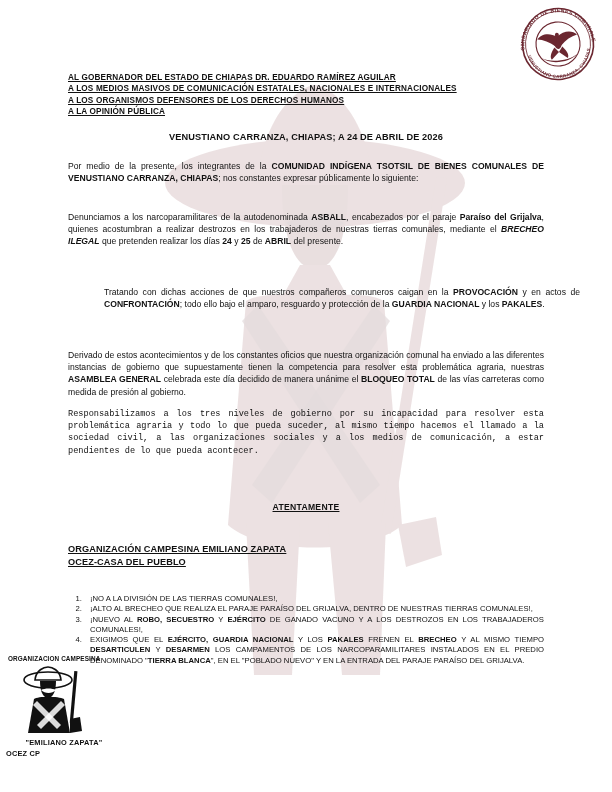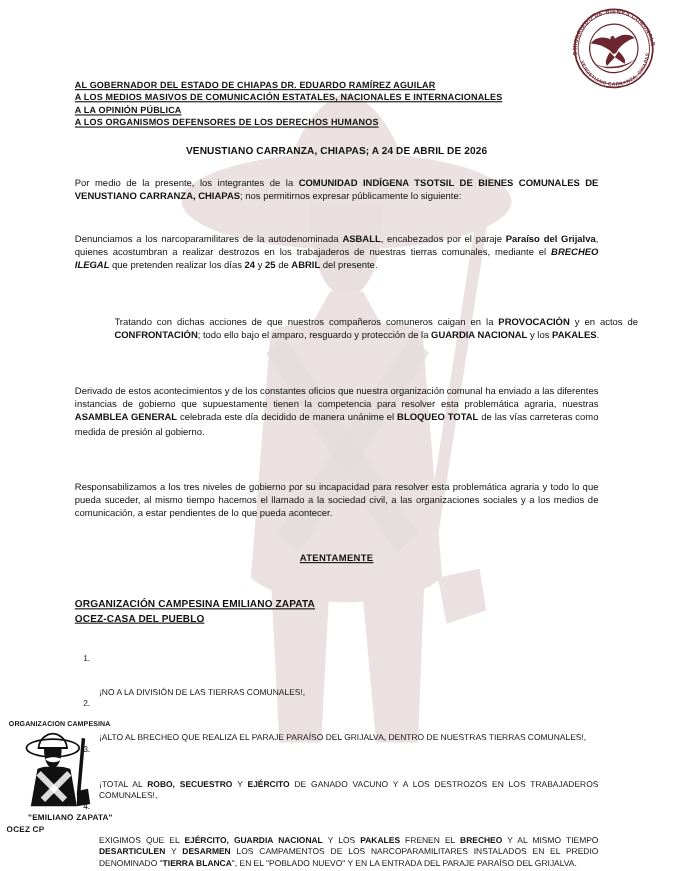--- a/index.html
+++ b/index.html
@@ -80,21 +80,21 @@
     width: 476px;
     font-size: 8.6px;
     line-height: 12.2px;
     text-align: justify;
     text-justify: inter-word;
   }
   .p1 { top: 160px; }
   .p2 { top: 211px; }
   .p3 { top: 286px; margin-left: 36px; }
   .p4 { top: 349px; }
-  .p5 { top: 436px; }
+  .p5 { top: 408px; font-family: Liberation Mono, monospace; }
 
   b { font-weight: bold; }
   i.bi { font-weight: bold; font-style: italic; }
 
   .atentamente {
     position: absolute;
     left: 68px;
     top: 502px;
     width: 476px;
     text-align: center;
@@ -135,21 +135,20 @@
     width: 22px;
     flex: 0 0 22px;
     text-align: right;
     padding-right: 8px;
     box-sizing: border-box;
   }
   .demand-text {
     flex: 1 1 auto;
     text-align: justify;
     text-justify: inter-word;
-    margin-top: 31px;
   }
   .ocez-top-label {
     position: absolute;
     left: 8px;
     top: 655px;
     font-size: 6.4px;
     font-weight: bold;
     letter-spacing: 0.1px;
     white-space: nowrap;
     z-index: 4;
@@ -248,27 +247,27 @@
         </g>
       </g>
     </svg>
   </div>
 
   <div class="content">
 
     <div class="addressee">
       <div>AL GOBERNADOR DEL ESTADO DE CHIAPAS DR. EDUARDO RAMÍREZ AGUILAR</div>
       <div>A LOS MEDIOS MASIVOS DE COMUNICACIÓN ESTATALES, NACIONALES E INTERNACIONALES</div>
+      <div>A LOS ORGANISMOS DEFENSORES DE LOS DERECHOS HUMANOS</div>
       <div>A LA OPINIÓN PÚBLICA</div>
-      <div>A LOS ORGANISMOS DEFENSORES DE LOS DERECHOS HUMANOS</div>
     </div>
 
     <div class="dateline">VENUSTIANO CARRANZA, CHIAPAS; A 24 DE ABRIL DE 2026</div>
 
-    <div class="body-block p1"><span>Por medio de la presente, los integrantes de la </span><b>COMUNIDAD INDÍGENA TSOTSIL DE BIENES COMUNALES DE VENUSTIANO CARRANZA, CHIAPAS</b><span>; nos permitirnos expresar públicamente lo siguiente:</span></div>
+    <div class="body-block p1"><span>Por medio de la presente, los integrantes de la </span><b>COMUNIDAD INDÍGENA TSOTSIL DE BIENES COMUNALES DE VENUSTIANO CARRANZA, CHIAPAS</b><span>; nos constantes expresar públicamente lo siguiente:</span></div>
 
     <div class="body-block p2"><span>Denunciamos a los narcoparamilitares de la autodenominada </span><b>ASBALL</b><span>, encabezados por el paraje </span><b>Paraíso del Grijalva</b><span>, quienes acostumbran a realizar destrozos en los trabajaderos de nuestras tierras comunales, mediante el </span><i class="bi">BRECHEO ILEGAL</i><span> que pretenden realizar los días </span><b>24</b><span> y </span><b>25</b><span> de </span><b>ABRIL</b><span> del presente.</span></div>
 
     <div class="body-block p3"><span>Tratando con dichas acciones de que nuestros compañeros comuneros caigan en la </span><b>PROVOCACIÓN</b><span> y en actos de </span><b>CONFRONTACIÓN</b><span>; todo ello bajo el amparo, resguardo y protección de la </span><b>GUARDIA NACIONAL</b><span> y los </span><b>PAKALES</b><span>.</span></div>
 
     <div class="body-block p4"><span>Derivado de estos acontecimientos y de los constantes oficios que nuestra organización comunal ha enviado a las diferentes instancias de gobierno que supuestamente tienen la competencia para resolver esta problemática agraria, nuestras </span><b>ASAMBLEA GENERAL</b><span> celebrada este día decidido de manera unánime el </span><b>BLOQUEO TOTAL</b><span> de las vías carreteras como medida de presión al gobierno.</span></div>
 
     <div class="body-block p5"><span>Responsabilizamos a los tres niveles de gobierno por su incapacidad para resolver esta problemática agraria y todo lo que pueda suceder, al mismo tiempo hacemos el llamado a la sociedad civil, a las organizaciones sociales y a los medios de comunicación, a estar pendientes de lo que pueda acontecer.</span></div>
 
     <div class="atentamente">ATENTAMENTE</div>
@@ -282,21 +281,21 @@
         <div class="demand-row">
           <div class="demand-num">1.</div>
           <div class="demand-text"><span>¡NO A LA DIVISIÓN DE LAS TIERRAS COMUNALES!,</span></div>
         </div>
         <div class="demand-row">
           <div class="demand-num">2.</div>
           <div class="demand-text"><span>¡ALTO AL BRECHEO QUE REALIZA EL PARAJE PARAÍSO DEL GRIJALVA, DENTRO DE NUESTRAS TIERRAS COMUNALES!,</span></div>
         </div>
         <div class="demand-row">
           <div class="demand-num">3.</div>
-          <div class="demand-text"><span>¡TOTAL AL </span><b>ROBO, SECUESTRO</b><span> Y </span><b>EJÉRCITO</b><span> DE GANADO VACUNO Y A LOS DESTROZOS EN LOS TRABAJADEROS COMUNALES!,</span></div>
+          <div class="demand-text"><span>¡NUEVO AL </span><b>ROBO, SECUESTRO</b><span> Y </span><b>EJÉRCITO</b><span> DE GANADO VACUNO Y A LOS DESTROZOS EN LOS TRABAJADEROS COMUNALES!,</span></div>
         </div>
         <div class="demand-row">
           <div class="demand-num">4.</div>
           <div class="demand-text"><span>EXIGIMOS QUE EL </span><b>EJÉRCITO, GUARDIA NACIONAL</b><span> Y LOS </span><b>PAKALES</b><span> FRENEN EL </span><b>BRECHEO</b><span> Y AL MISMO TIEMPO </span><b>DESARTICULEN</b><span> Y </span><b>DESARMEN</b><span> LOS CAMPAMENTOS DE LOS NARCOPARAMILITARES INSTALADOS EN EL PREDIO DENOMINADO "</span><b>TIERRA BLANCA</b><span>", EN EL "POBLADO NUEVO" Y EN LA ENTRADA DEL PARAJE PARAÍSO DEL GRIJALVA.</span></div>
         </div>
       </div>
 
   </div>
 
   <div class="ocez-top-label">ORGANIZACION CAMPESINA</div>

